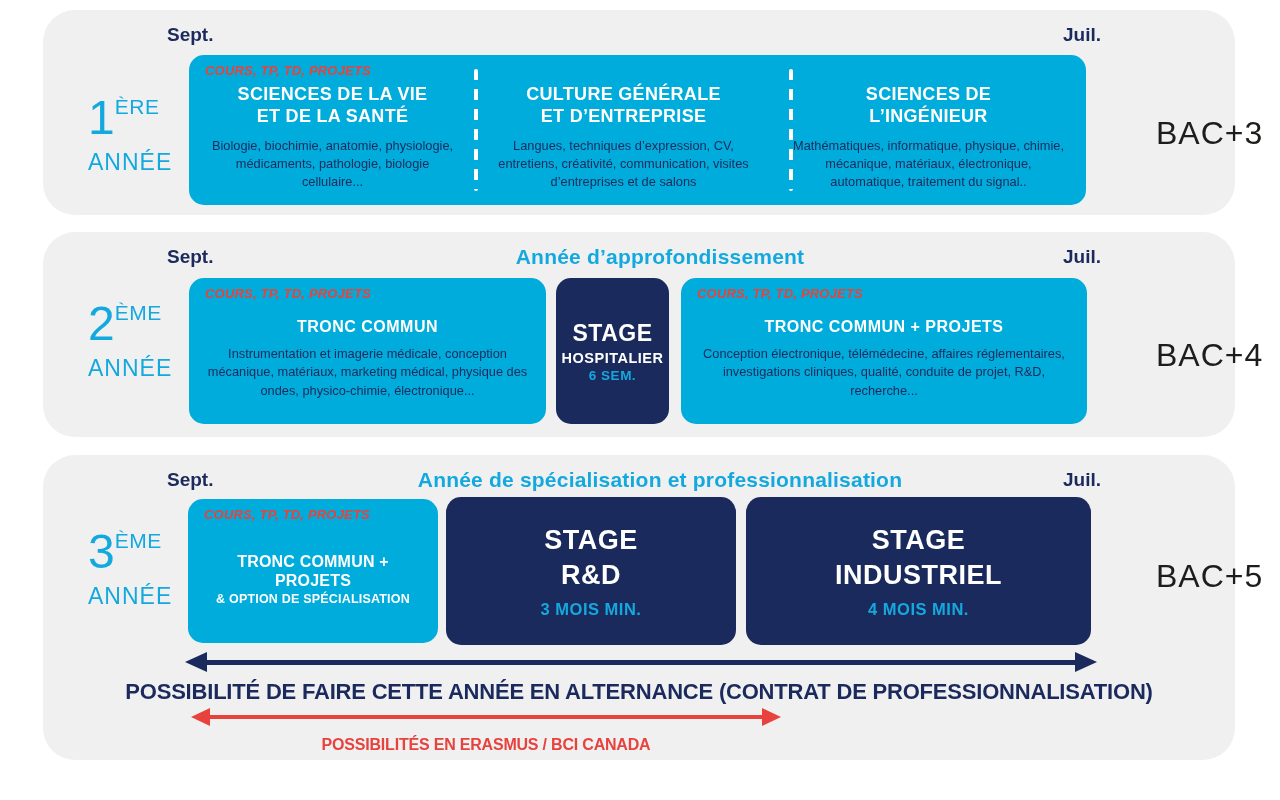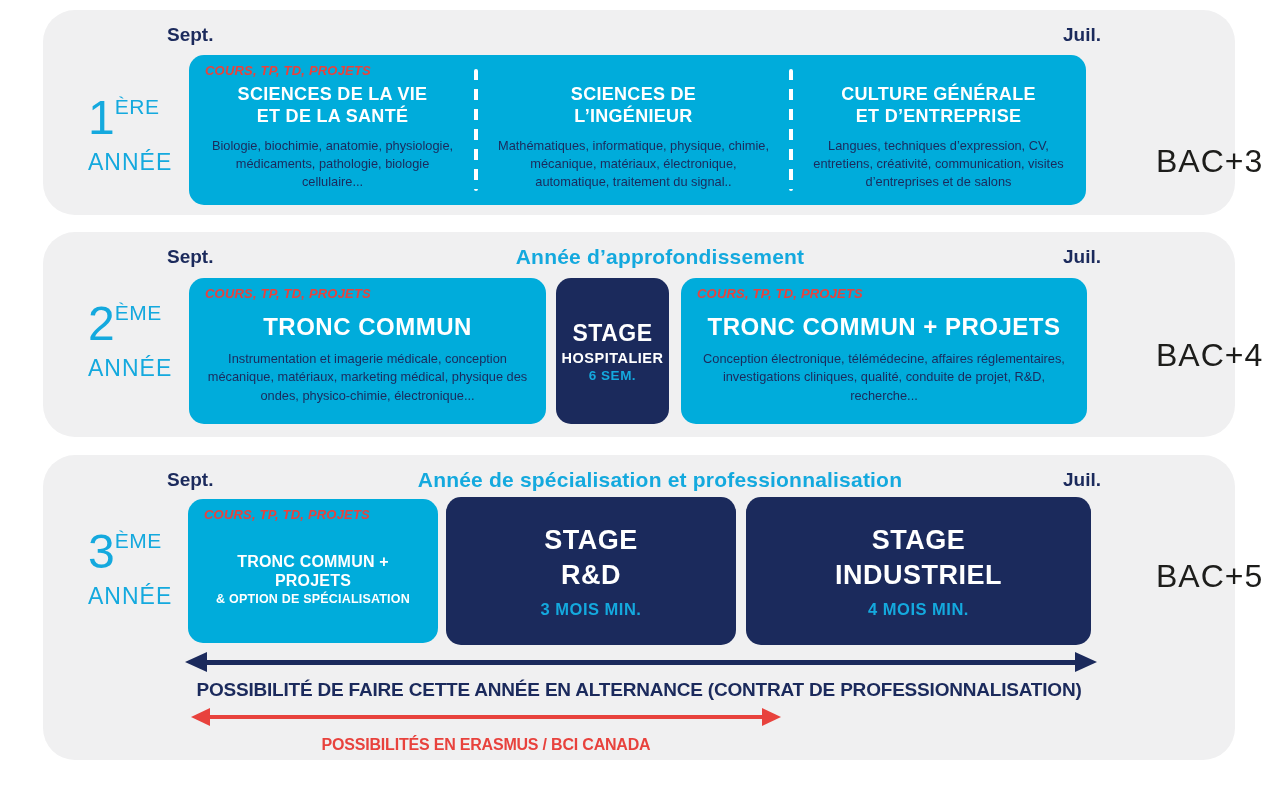--- a/index.html
+++ b/index.html
@@ -36,21 +36,21 @@
   .year{position:absolute;left:45px;color:var(--cyan-text);}
   #panel1 .year{top:84px;}
   #panel2 .year{top:68px;}
   #panel3 .year{top:73px;}
   .year-top{display:flex;align-items:flex-start;line-height:1;}
   .year-num{font-size:48px;}
   .year-suffix{font-size:21px;margin-top:2px;letter-spacing:0.5px;}
   .year-word{font-size:23px;margin-top:7px;letter-spacing:1px;}
 
   .degree{position:absolute;left:1113px;font-size:32px;color:var(--dark);letter-spacing:1px;}
-  #panel1 .degree{top:105px;margin-top:28px;}
+  #panel1 .degree{top:105px;}
   #panel2 .degree{top:105px;}
   #panel3 .degree{top:103px;}
 
   .bluebox{position:absolute;background:var(--cyan-box);border-radius:15px;color:#fff;}
   .navybox{
     position:absolute;background:var(--navy);border-radius:15px;color:#fff;
     display:flex;flex-direction:column;align-items:center;justify-content:center;text-align:center;
   }
   .tag{
     position:absolute;top:8px;left:16px;z-index:2;
@@ -73,21 +73,21 @@
     position:absolute;top:14px;bottom:14px;width:4px;border-radius:2px;
     background:repeating-linear-gradient(to bottom,#fff 0 11px,transparent 11px 20px);
   }
   .dash1{left:285px;}
   .dash2{left:600px;}
 
   
   #s2-left{left:146px;top:46px;width:357px;height:146px;display:flex;flex-direction:column;justify-content:center;align-items:center;text-align:center;padding:24px 14px 8px;}
   #s2-stage{left:513px;top:46px;width:113px;height:146px;}
   #s2-right{left:638px;top:46px;width:406px;height:146px;display:flex;flex-direction:column;justify-content:center;align-items:center;text-align:center;padding:24px 18px 8px;}
-  .s2-heading{font-size:24px;font-weight:bold;letter-spacing:0.5px;}
+  .s2-heading{font-size:16px;font-weight:bold;letter-spacing:0.5px;}
   .s2-body{margin-top:9px;font-size:12.8px;line-height:1.42;color:var(--navy);}
   .stage-l1{font-size:23px;font-weight:bold;letter-spacing:0.5px;}
   .stage-l2{font-size:14.5px;font-weight:bold;letter-spacing:0.5px;margin-top:3px;}
   .stage-dur{font-size:13.5px;font-weight:bold;color:var(--cyan-text);margin-top:2px;letter-spacing:0.5px;}
 
   
   #s3-left{left:145px;top:44px;width:250px;height:144px;display:flex;flex-direction:column;justify-content:center;align-items:center;text-align:center;padding:24px 10px 8px;}
   #s3-rd{left:403px;top:42px;width:290px;height:148px;}
   #s3-ind{left:703px;top:42px;width:345px;height:148px;}
   .s3-heading{font-size:16px;font-weight:bold;line-height:1.2;letter-spacing:0.2px;}
@@ -103,21 +103,21 @@
   #alt-arrow{top:197px;left:142px;width:912px;height:20px;}
   #alt-arrow .shaft{height:5px;background:var(--navy);}
   #alt-arrow .head-l{border-top:10px solid transparent;border-bottom:10px solid transparent;border-right:22px solid var(--navy);}
   #alt-arrow .head-r{border-top:10px solid transparent;border-bottom:10px solid transparent;border-left:22px solid var(--navy);}
   #era-arrow{top:253px;left:148px;width:590px;height:18px;}
   #era-arrow .shaft{height:4px;background:var(--red);}
   #era-arrow .head-l{border-top:9px solid transparent;border-bottom:9px solid transparent;border-right:19px solid var(--red);}
   #era-arrow .head-r{border-top:9px solid transparent;border-bottom:9px solid transparent;border-left:19px solid var(--red);}
   .alt-note{
     position:absolute;top:224px;left:0;width:100%;text-align:center;
-    color:var(--navy);font-weight:bold;font-size:19px;letter-spacing:-0.2px;
+    color:var(--navy);font-weight:bold;font-size:22px;letter-spacing:-0.2px;
   }
   .era-note{
     position:absolute;top:281px;left:148px;width:590px;text-align:center;
     color:var(--red);font-weight:bold;font-size:16px;letter-spacing:-0.2px;
   }
 </style>
 </head>
 <body>
 
 <div class="panel" id="panel1">
@@ -135,30 +135,30 @@
   <div class="bluebox" id="s1-box">
     <div class="tag">COURS, TP, TD, PROJETS</div>
     <div class="dash dash1"></div>
     <div class="dash dash2"></div>
     <div class="cols">
       <div class="col col1">
         <div class="col-heading">SCIENCES DE LA VIE
 ET DE LA SANTÉ</div>
         <div class="col-body">Biologie, biochimie, anatomie, physiologie, médicaments, pathologie, biologie cellulaire...</div>
       </div>
+      <div class="col col3">
+        <div class="col-heading">CULTURE GÉNÉRALE
+ET D’ENTREPRISE</div>
+        <div class="col-body">Langues, techniques d’expression, CV, entretiens, créativité, communication, visites d’entreprises et de salons</div>
+      </div>
       <div class="col col2">
         <div class="col-heading">SCIENCES DE
 L’INGÉNIEUR</div>
         <div class="col-body">Mathématiques, informatique, physique, chimie, mécanique, matériaux, électronique, automatique, traitement du signal..</div>
       </div>
-      <div class="col col3">
-        <div class="col-heading">CULTURE GÉNÉRALE
-ET D’ENTREPRISE</div>
-        <div class="col-body">Langues, techniques d’expression, CV, entretiens, créativité, communication, visites d’entreprises et de salons</div>
-      </div>
     </div>
   </div>
 
   <div class="degree">BAC+3</div>
 </div>
 
 <div class="panel" id="panel2">
   <div class="month sept">Sept.</div>
   <div class="sec-title">Année d’approfondissement</div>
   <div class="month juil">Juil.</div>

